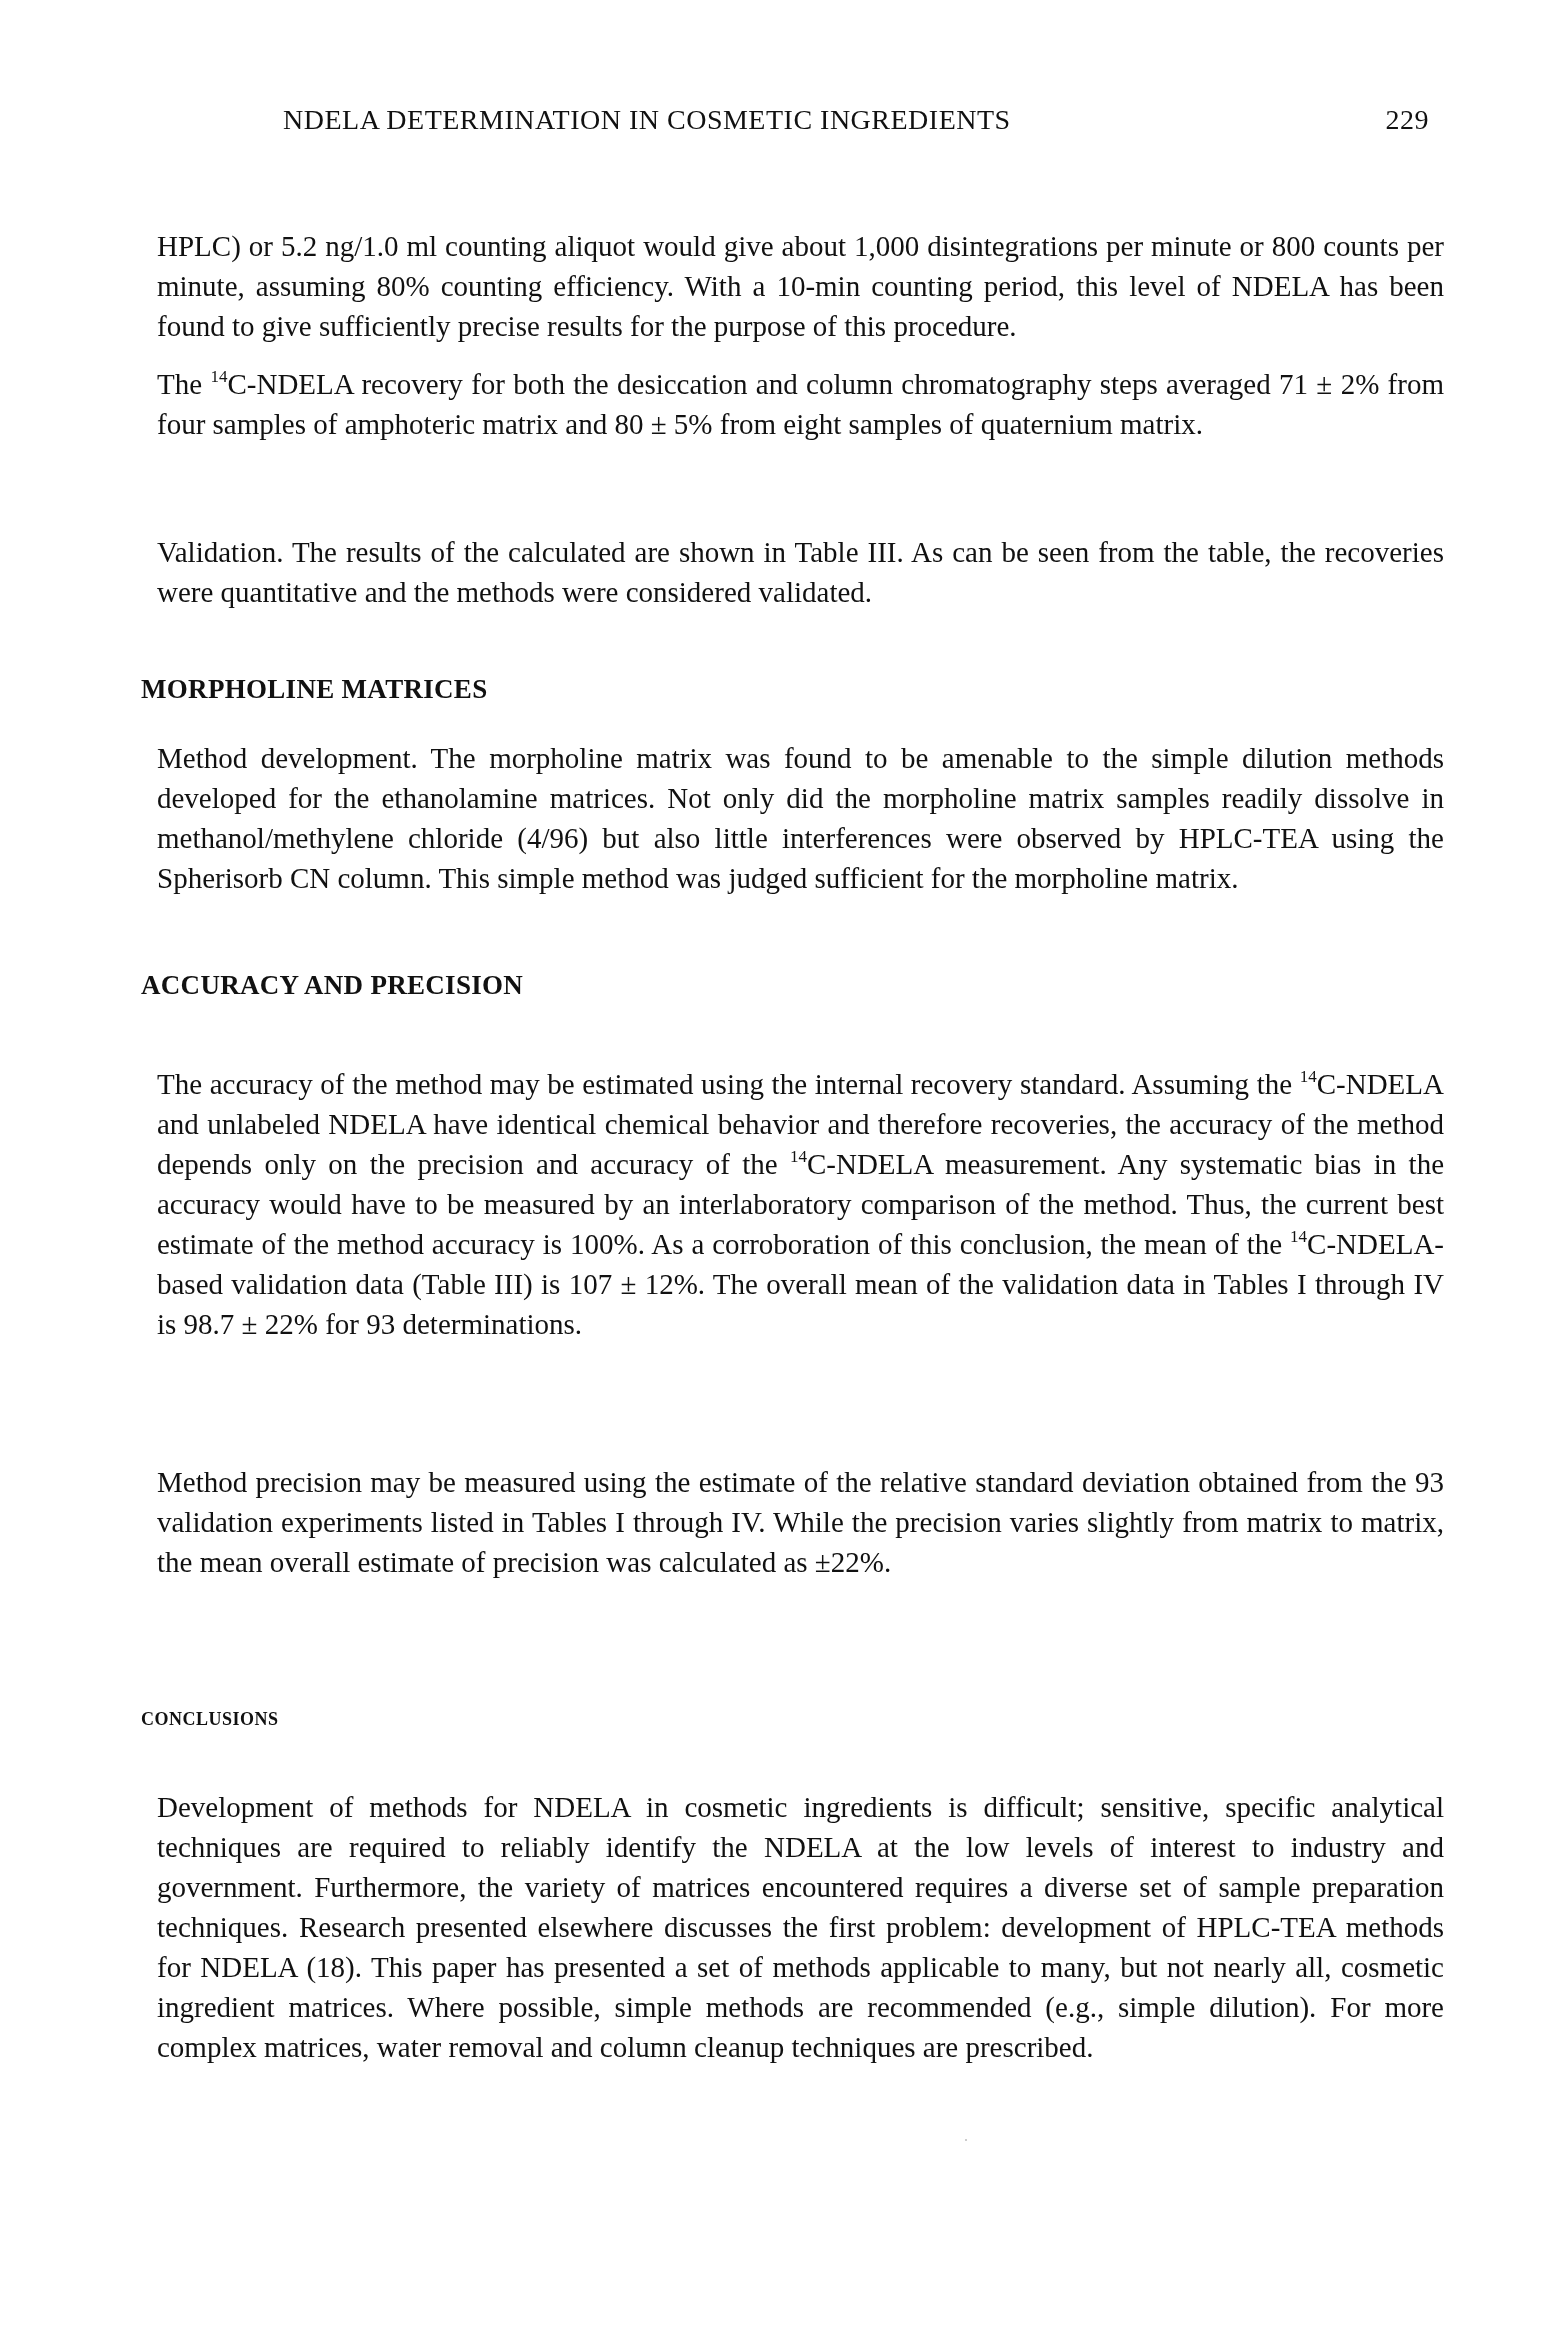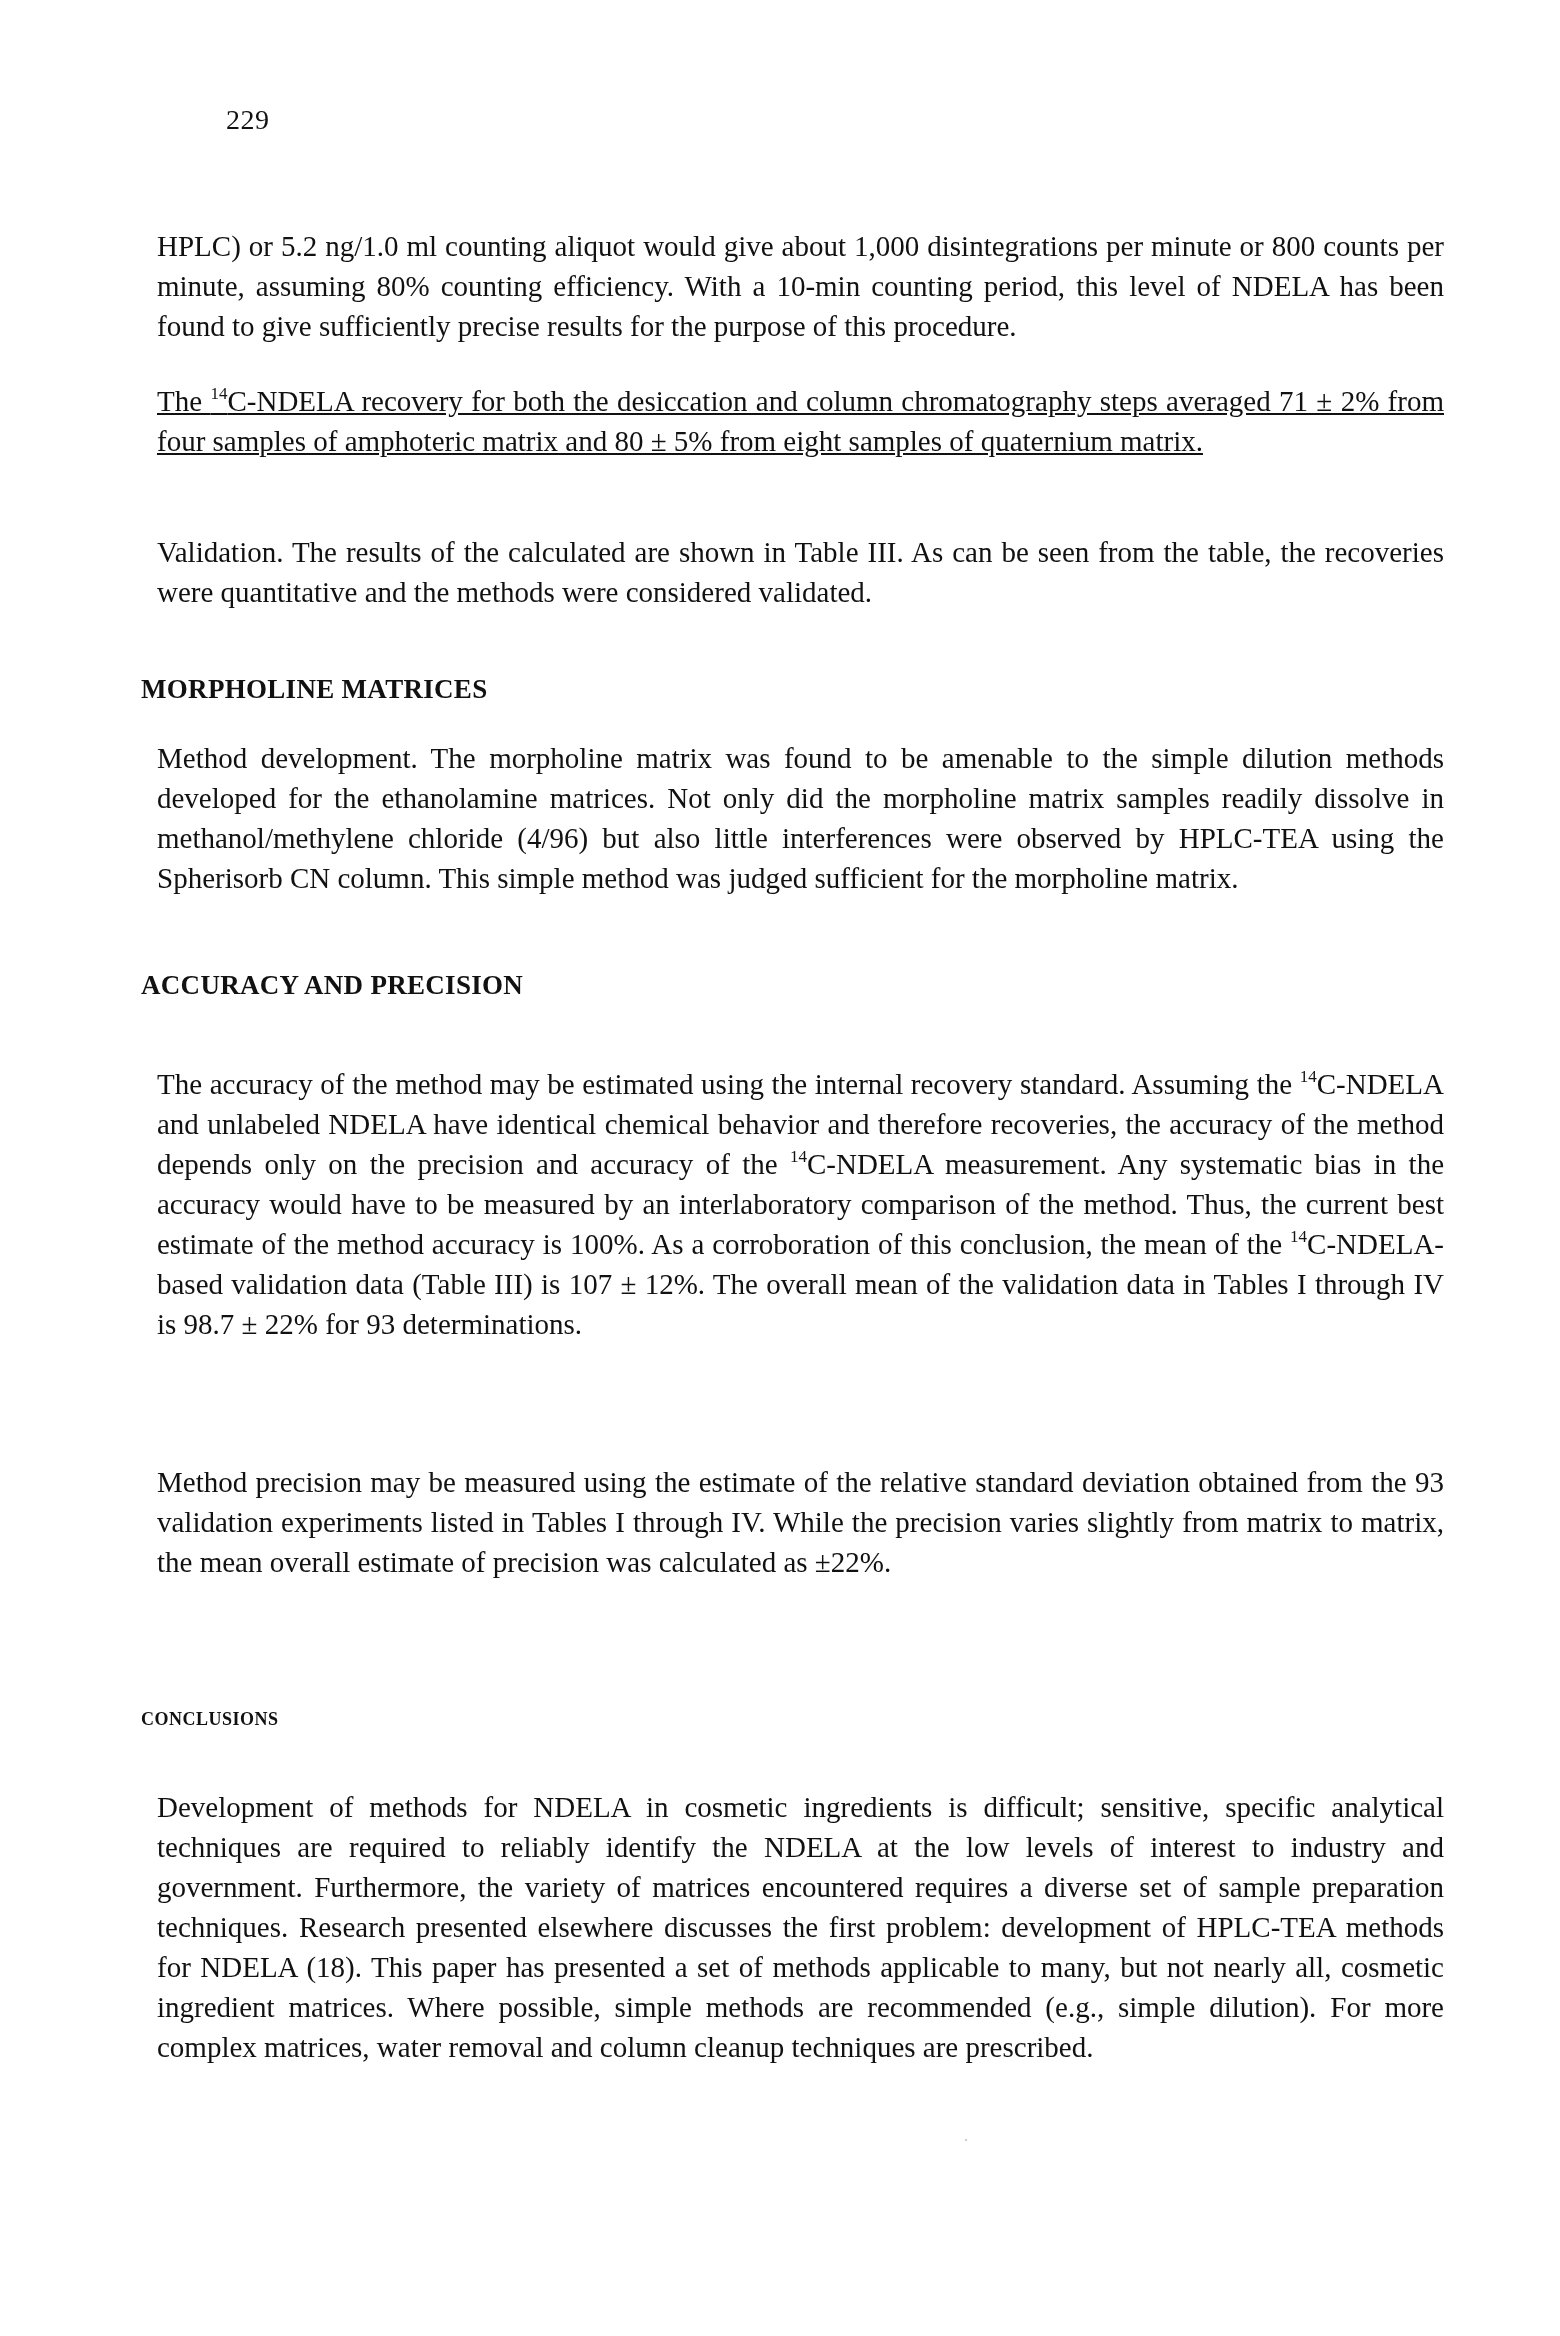--- a/index.html
+++ b/index.html
@@ -28,26 +28,27 @@
     .head {
       position: absolute; left: 141px; font-size: 18px; letter-spacing: 0.5px;
       margin: 0;
     }
     .speck { position: absolute; left: 965px; top: 2139px; width: 1.9px; height: 1.9px; background: #cccccc; }
   </style>
 </head>
 <body>
 
 <div class="running-head">
+  <span class="title">NDELA DETERMINATION IN COSMETIC INGREDIENTS</span>
   <span>229</span>
 </div>
 
 <p class="body-text" style="top:210px;">HPLC) or 5.2 ng/1.0 ml counting aliquot would give about 1,000 disintegrations per minute or 800 counts per minute, assuming 80% counting efficiency. With a 10-min counting period, this level of NDELA has been found to give sufficiently precise results for the purpose of this procedure.</p>
 
-<p class="body-text" style="top:365px;text-decoration:underline;"><span>The </span><sup>14</sup><span>C-NDELA recovery for both the desiccation and column chromatography steps averaged 71 ± 2% from four samples of amphoteric matrix and 80 ± 5% from eight samples of quaternium matrix.</span></p>
+<p class="body-text" style="top:348px;"><span>The </span><sup>14</sup><span>C-NDELA recovery for both the desiccation and column chromatography steps averaged 71 ± 2% from four samples of amphoteric matrix and 80 ± 5% from eight samples of quaternium matrix.</span></p>
 
 <p class="body-text" style="top:516px;"><span class="ital">Validation.</span><span> The results of the calculated are shown in Table III. As can be seen from the table, the recoveries were quantitative and the methods were considered validated.</span></p>
 
 <h3 class="subhead" style="top:674px;">MORPHOLINE MATRICES</h3>
 
 <p class="body-text" style="top:722px;"><span class="ital">Method development.</span><span> The morpholine matrix was found to be amenable to the simple dilution methods developed for the ethanolamine matrices. Not only did the morpholine matrix samples readily dissolve in methanol/methylene chloride (4/96) but also little interferences were observed by HPLC-TEA using the Spherisorb CN column. This simple method was judged sufficient for the morpholine matrix.</span></p>
 
 <h3 class="subhead" style="top:970px;">ACCURACY AND PRECISION</h3>
 
 <p class="body-text" style="top:1048px;"><span>The accuracy of the method may be estimated using the internal recovery standard. Assuming the </span><sup>14</sup><span>C-NDELA and unlabeled NDELA have identical chemical behavior and therefore recoveries, the accuracy of the method depends only on the precision and accuracy of the </span><sup>14</sup><span>C-NDELA measurement. Any systematic bias in the accuracy would have to be measured by an interlaboratory comparison of the method. Thus, the current best estimate of the method accuracy is 100%. As a corroboration of this conclusion, the mean of the </span><sup>14</sup><span>C-NDELA-based validation data (Table III) is 107 ± 12%. The overall mean of the validation data in Tables I through IV is 98.7 ± 22% for 93 determinations.</span></p>

